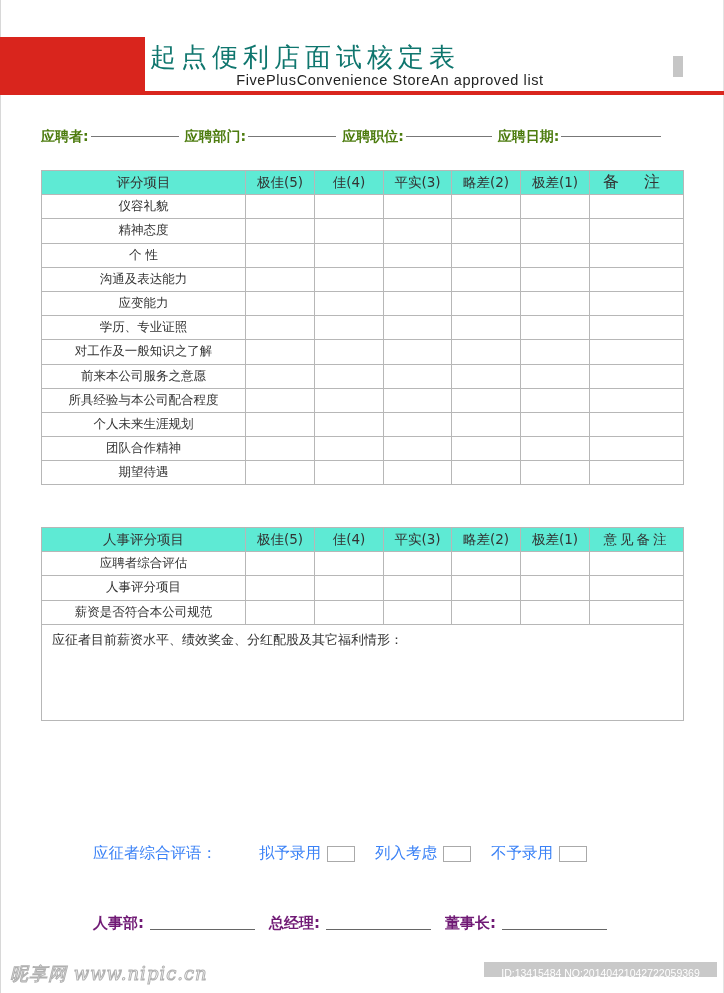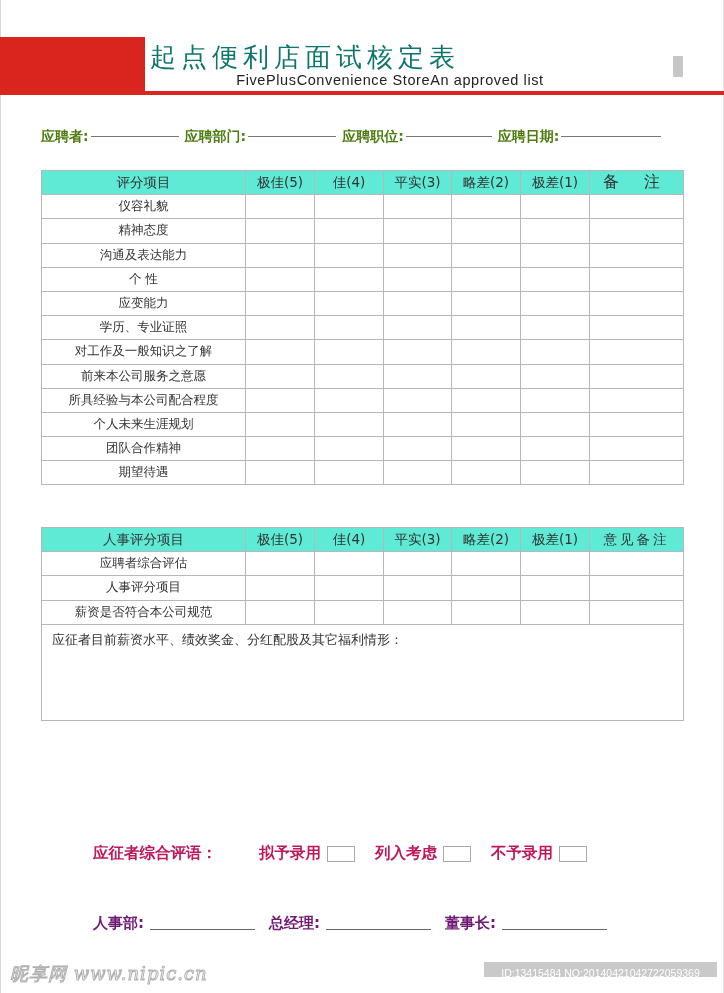--- a/index.html
+++ b/index.html
@@ -19,21 +19,21 @@
 
   table.grid { position: absolute; left: 41px; border-collapse: collapse; table-layout: fixed; font-size: 12.5px; color: #333; }
   table.grid td, table.grid th { border: 1px solid #b7b7b7; height: 24.2px; text-align: center; font-weight: normal; padding: 0; white-space: nowrap; overflow: hidden; }
   table.grid th { background: #5eead4; font-size: 13.5px; color: #333; }
   table.grid th.remark { font-size: 16px; letter-spacing: 10px; }
   table.grid th.remark2 { font-size: 13.5px; letter-spacing: 3px; }
   #table1 { top: 170px; }
   #table2 { top: 507px; margin-top: 20px; }
   .note-cell { text-align: left !important; vertical-align: top; height: 96px !important; padding: 6px 0 0 10px !important; font-size: 13px; }
 
-  .verdict-row { position: absolute; left: 93px; top: 843px; display: flex; align-items: center; font-size: 15.5px; color: #be185d; font-weight: bold; }
+  .verdict-row { position: absolute; left: 93px; top: 843px; display: flex; align-items: center; font-size: 15.5px; color: #3b82f6; }
   .verdict-label { margin-right: 42px; }
   .verdict-option { display: flex; align-items: center; margin-right: 20px; }
   .checkbox { display: inline-block; width: 28px; height: 16px; border: 1px solid #aaa; margin-left: 6px; background: #fff; }
 
   .sign-row { position: absolute; left: 93px; top: 914px; display: flex; align-items: flex-end; font-weight: bold; font-size: 15px; color: #701a75; }
   .sign-line { display: inline-block; width: 105px; height: 1px; background: #666; margin: 0 14px 3px 6px; }
 
   .wm-left { position: absolute; left: 10px; top: 962px; font-size: 18px; color: #fff; -webkit-text-stroke: 1px #b0b0b0; font-style: italic; font-family: "DejaVu Serif", serif; letter-spacing: 1px; }
   .wm-right { position: absolute; left: 484px; top: 962px; width: 233px; height: 15px; background: #c9c9c9; color: #fff; font-size: 10.5px; line-height: 22px; text-align: center; font-family: "Liberation Sans", sans-serif; }
 </style>
@@ -91,30 +91,30 @@
   <tr>
         <td>精神态度</td>
         <td></td>
         <td></td>
         <td></td>
         <td></td>
         <td></td>
         <td></td>
       </tr>
   <tr>
+        <td>个 性</td>
+        <td></td>
+        <td></td>
+        <td></td>
+        <td></td>
+        <td></td>
+        <td></td>
+      </tr>
+  <tr>
         <td>沟通及表达能力</td>
-        <td></td>
-        <td></td>
-        <td></td>
-        <td></td>
-        <td></td>
-        <td></td>
-      </tr>
-  <tr>
-        <td>个 性</td>
         <td></td>
         <td></td>
         <td></td>
         <td></td>
         <td></td>
         <td></td>
       </tr>
   <tr>
         <td>应变能力</td>
         <td></td>

